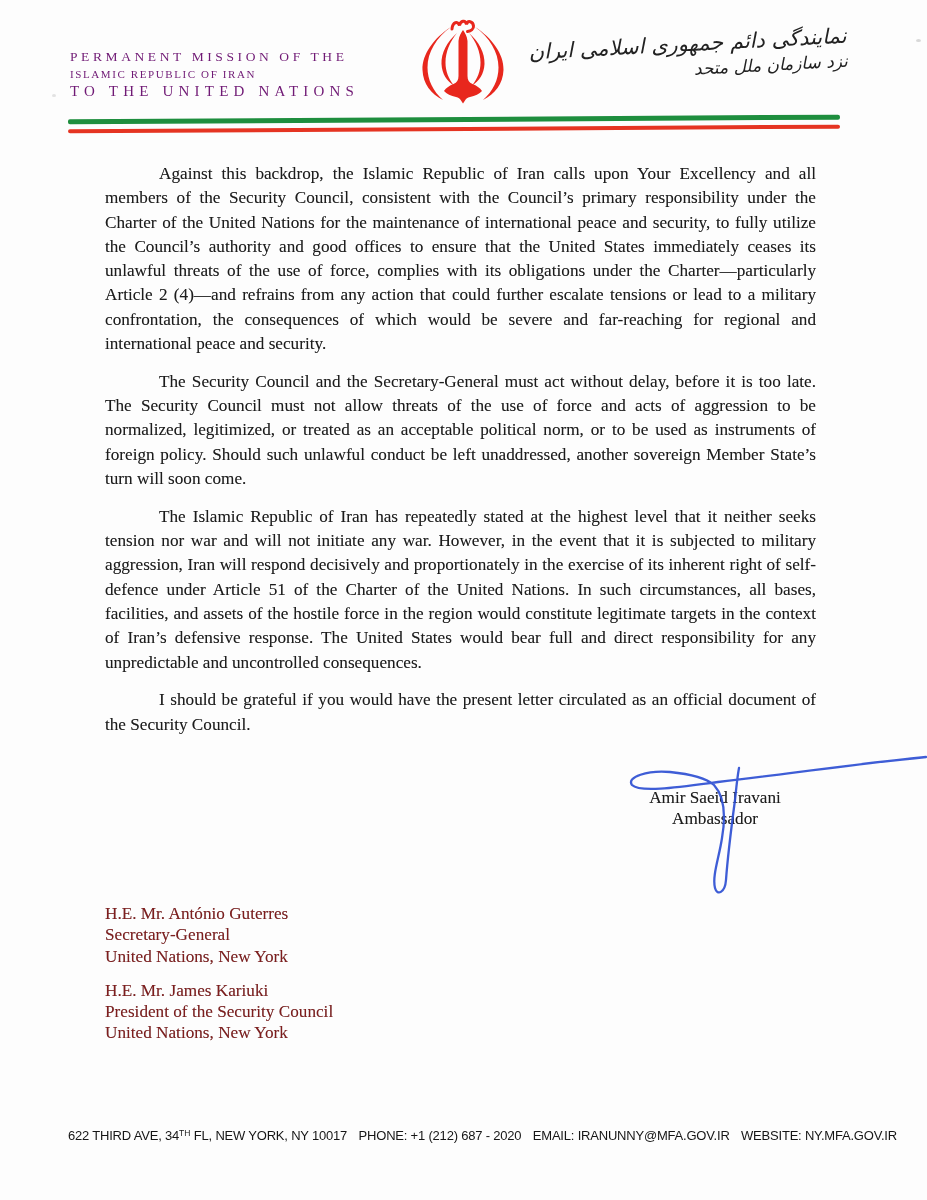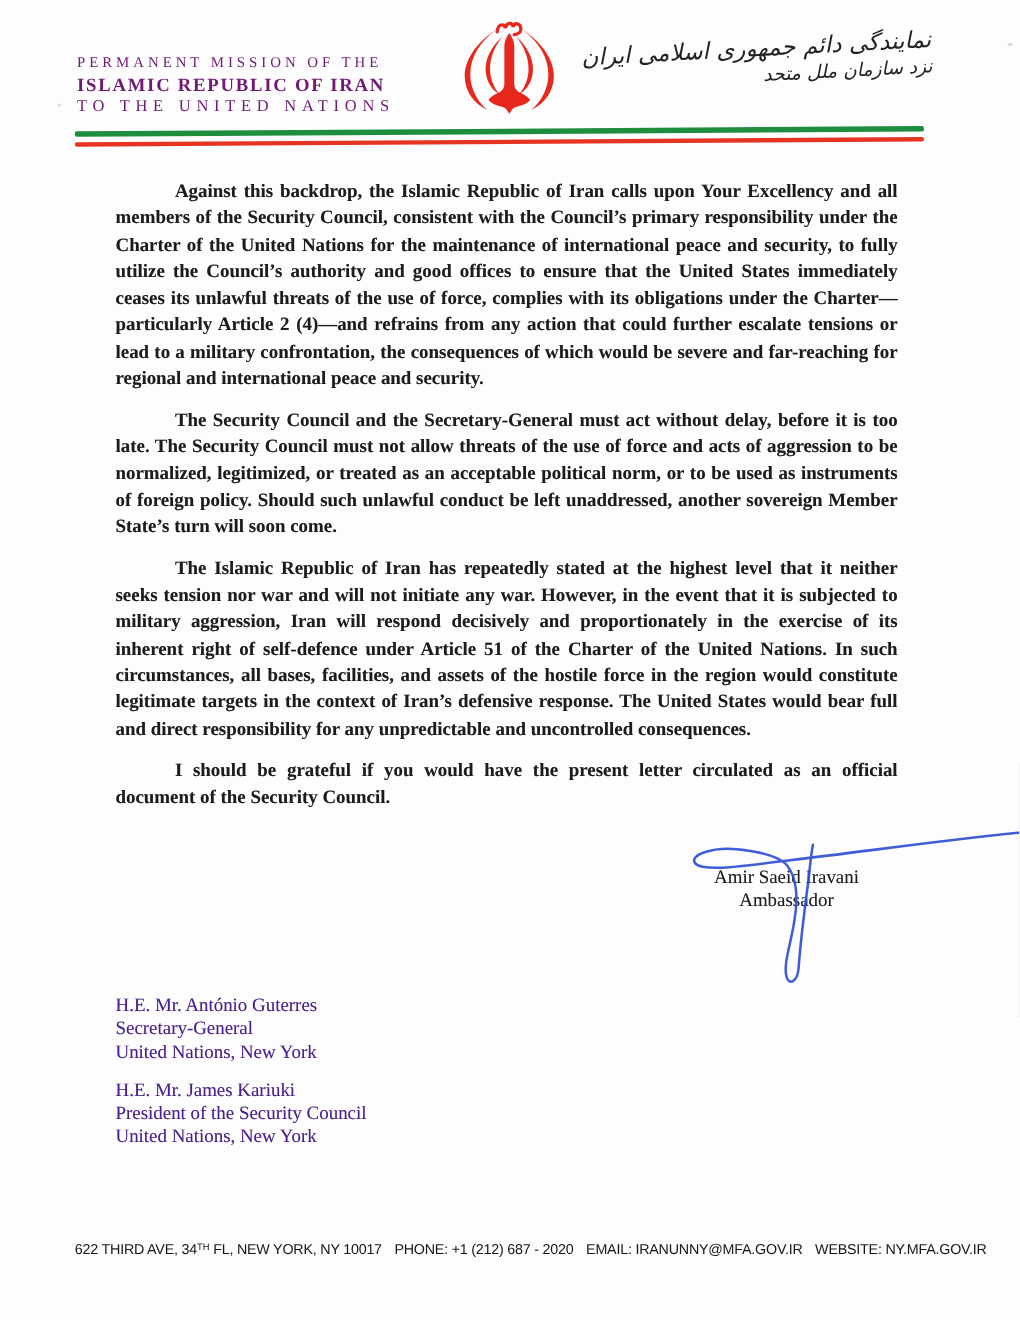--- a/index.html
+++ b/index.html
@@ -15,21 +15,21 @@
 
   
   .mission-en{
     position:absolute;left:70px;top:50px;
     font-family:"Liberation Serif", serif;
     color:#701a75;
     line-height:1;
     white-space:nowrap;
   }
   .mission-en .l1{font-size:13.5px;letter-spacing:3.6px;margin-bottom:5px;}
-  .mission-en .l2{font-size:17px;font-weight:bold;letter-spacing:1.6px;margin-bottom:4px;}
+  .mission-en .l2{font-size:11px;font-weight:normal;letter-spacing:1.6px;margin-bottom:4px;}
   .mission-en .l3{font-size:15px;letter-spacing:5.2px;}
 
   .emblem{position:absolute;left:414px;top:15px;width:98px;height:90px;}
 
   .mission-fa{
     position:absolute;right:80px;top:30px;
     text-align:right;direction:rtl;
     font-family:"DejaVu Sans", sans-serif;
     color:#222;
     transform:rotate(-3deg);
@@ -47,37 +47,37 @@
   .tricolor .gap{height:5px;}
 
   
   .letter-body{
     position:absolute;left:105px;top:162px;width:711px;
     font-size:17.2px;line-height:24.3px;
     text-align:justify;
     color:#1c1c1c;
     text-shadow:0 0 0.5px rgba(20,20,20,0.35);
   }
-  .letter-body p{margin:0 0 13.5px 0;text-indent:54px;font-weight:bold;}
+  .letter-body p{margin:0 0 13.5px 0;text-indent:54px;}
 
   
   .sig-text{
     position:absolute;left:565px;top:788px;width:300px;
     text-align:center;
     font-size:17.2px;line-height:20.5px;
     color:#1c1c1c;
     text-shadow:0 0 0.5px rgba(20,20,20,0.35);
   }
   .sig-ink{position:absolute;left:0;top:735px;width:927px;height:175px;pointer-events:none;}
 
   
   .addressees{
     position:absolute;left:105px;top:903px;
     font-size:17.2px;line-height:21.3px;
-    color:#4c1d95;
+    color:#7f1d1d;
     text-shadow:0 0 0.5px rgba(20,20,20,0.35);
   }
   .addressee{margin-bottom:13px;}
 
   
   .footer{
     position:absolute;left:0;right:0;top:1128px;
     text-align:center;
     font-family:"Liberation Sans", sans-serif;
     font-size:13px;letter-spacing:-0.2px;

